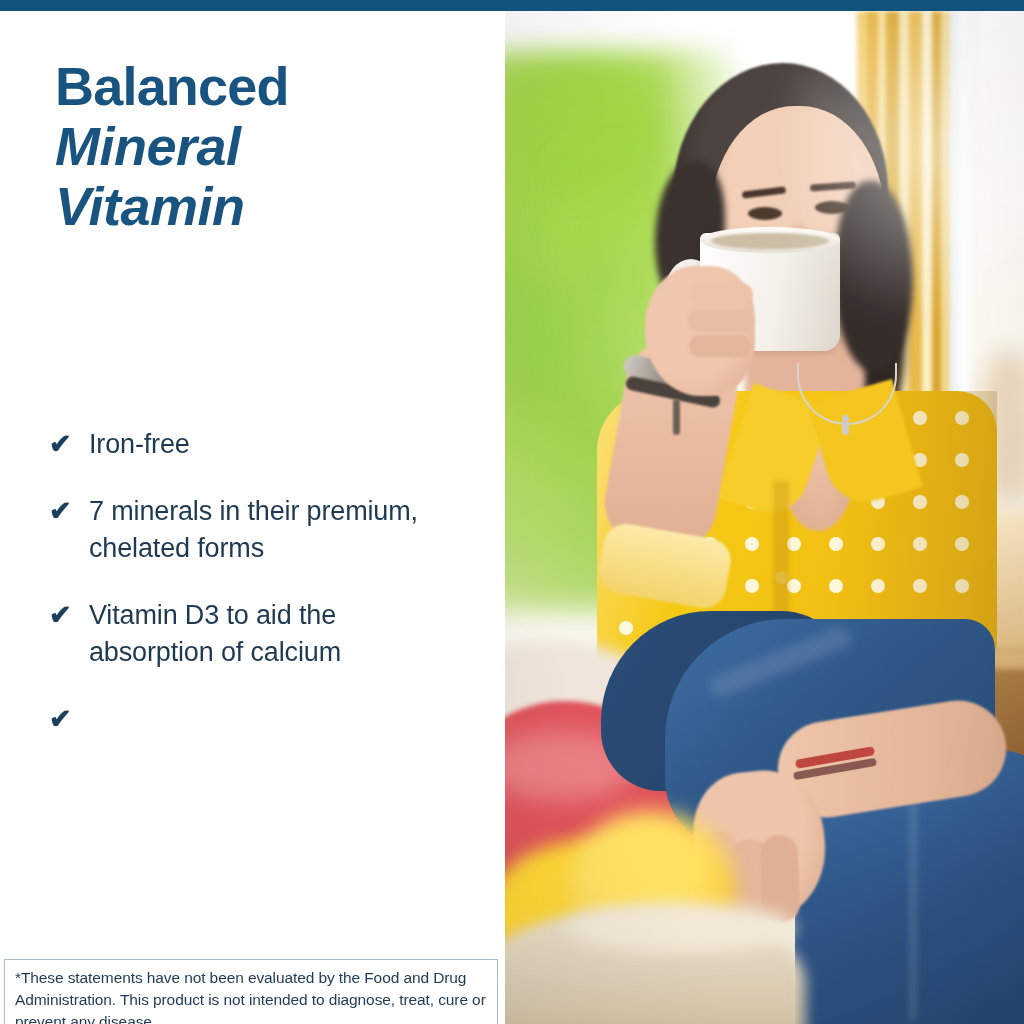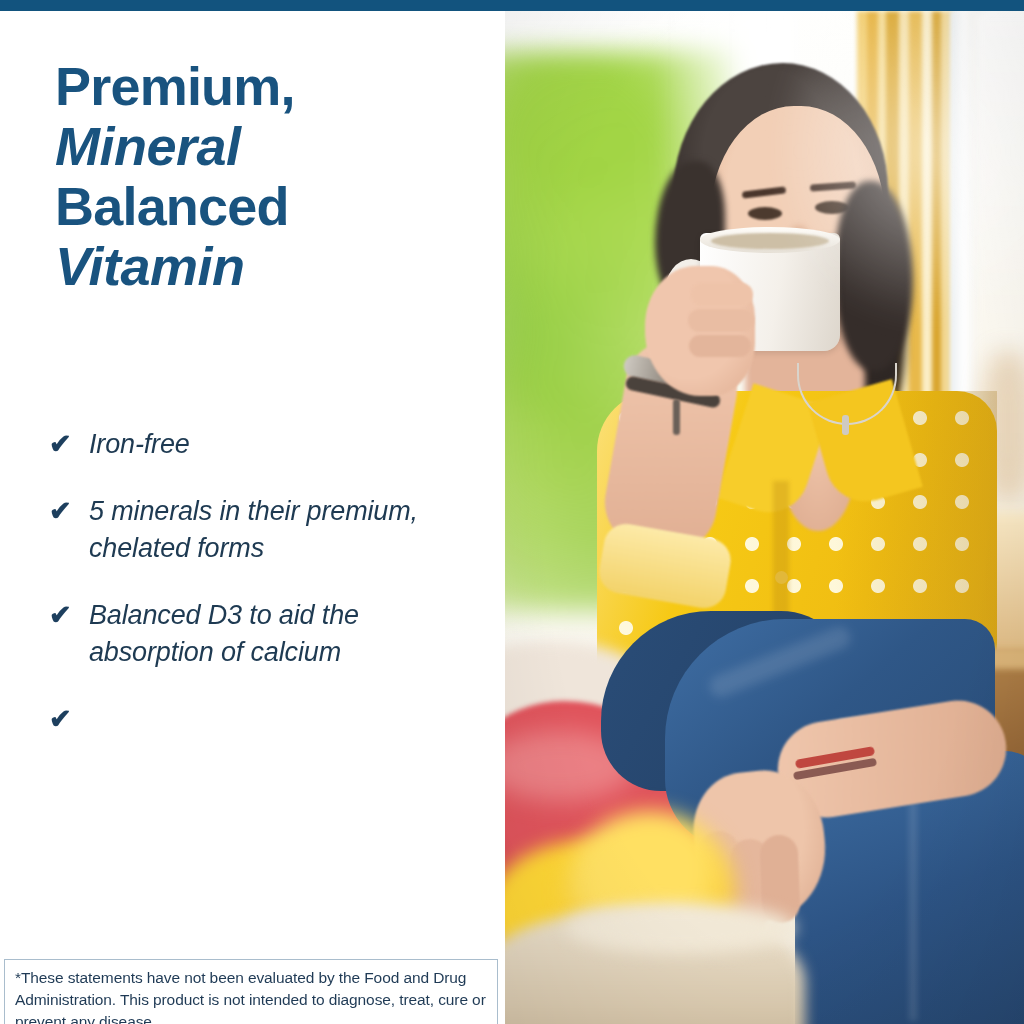--- a/index.html
+++ b/index.html
@@ -43,21 +43,20 @@
     text-align:left;
     padding-left:3px;
   }
   .btext{
     flex:1 1 auto;
     color:#1e3a52;
     font-size:27px;
     line-height:37px;
     letter-spacing:-0.15px;
     max-width:340px;
-    font-style:italic;
   }
 
   
   .disclaimer{
     position:absolute;left:4px;top:948px;width:494px;height:70px;
     border:1px solid #a9bdcd;background:#fff;box-sizing:border-box;
     padding:7px 10px 0 10px;
   }
   .disclaimer p{
     margin:0;color:#1f3a55;font-size:15.5px;line-height:22px;letter-spacing:-0.1px;
@@ -268,41 +267,40 @@
 <body>
 
 <div class="page">
 
   <div class="topbar"></div>
   <div class="topbar-shadow"></div>
 
   <div class="left-col">
 
     <div class="headline">
-      <span class="ln">Premium,</span>
+      <span class="ln">Balanced</span>
       <span class="ln ital">Mineral</span>
-      <span class="ln">Balanced</span>
       <span class="ln ital">Vitamin</span>
     </div>
 
     <div class="bullets">
 
       <div class="bullet">
         <span class="check">✔</span>
         <span class="btext">Iron-free</span>
       </div>
 
       <div class="bullet">
         <span class="check">✔</span>
-        <span class="btext">5 minerals in their premium, chelated forms</span>
+        <span class="btext">7 minerals in their premium, chelated forms</span>
       </div>
 
       <div class="bullet">
         <span class="check">✔</span>
-        <span class="btext">Balanced D3 to aid the absorption of calcium</span>
+        <span class="btext">Vitamin D3 to aid the absorption of calcium</span>
       </div>
 
       <div class="bullet">
         <span class="check">✔</span>
       </div>
 
     </div>
 
     <div class="disclaimer">
       <p>*These statements have not been evaluated by the Food and Drug Administration. This product is not intended to diagnose, treat, cure or prevent any disease.</p>

